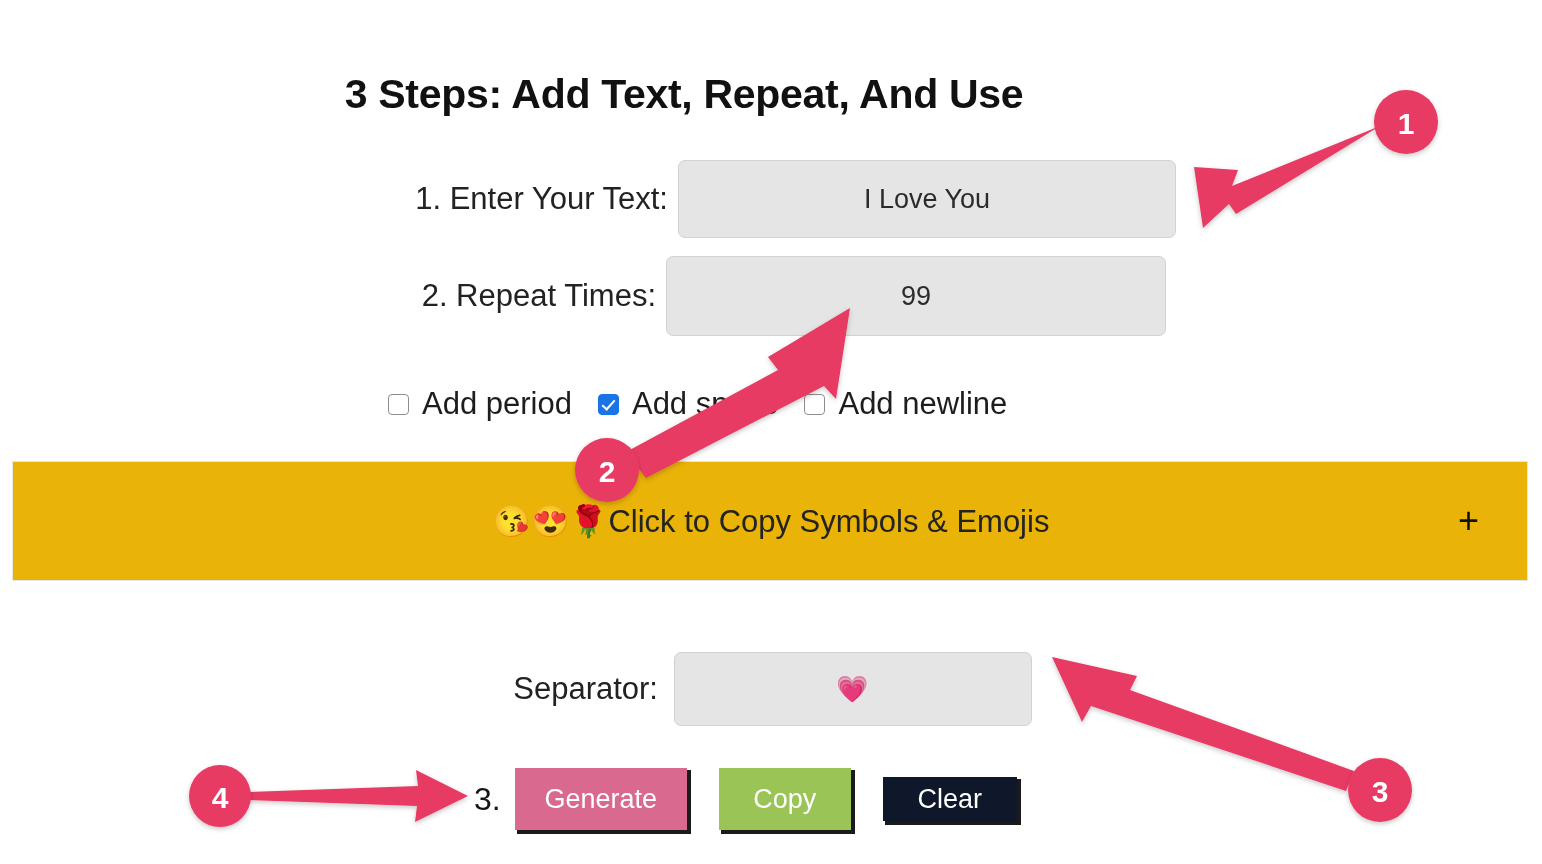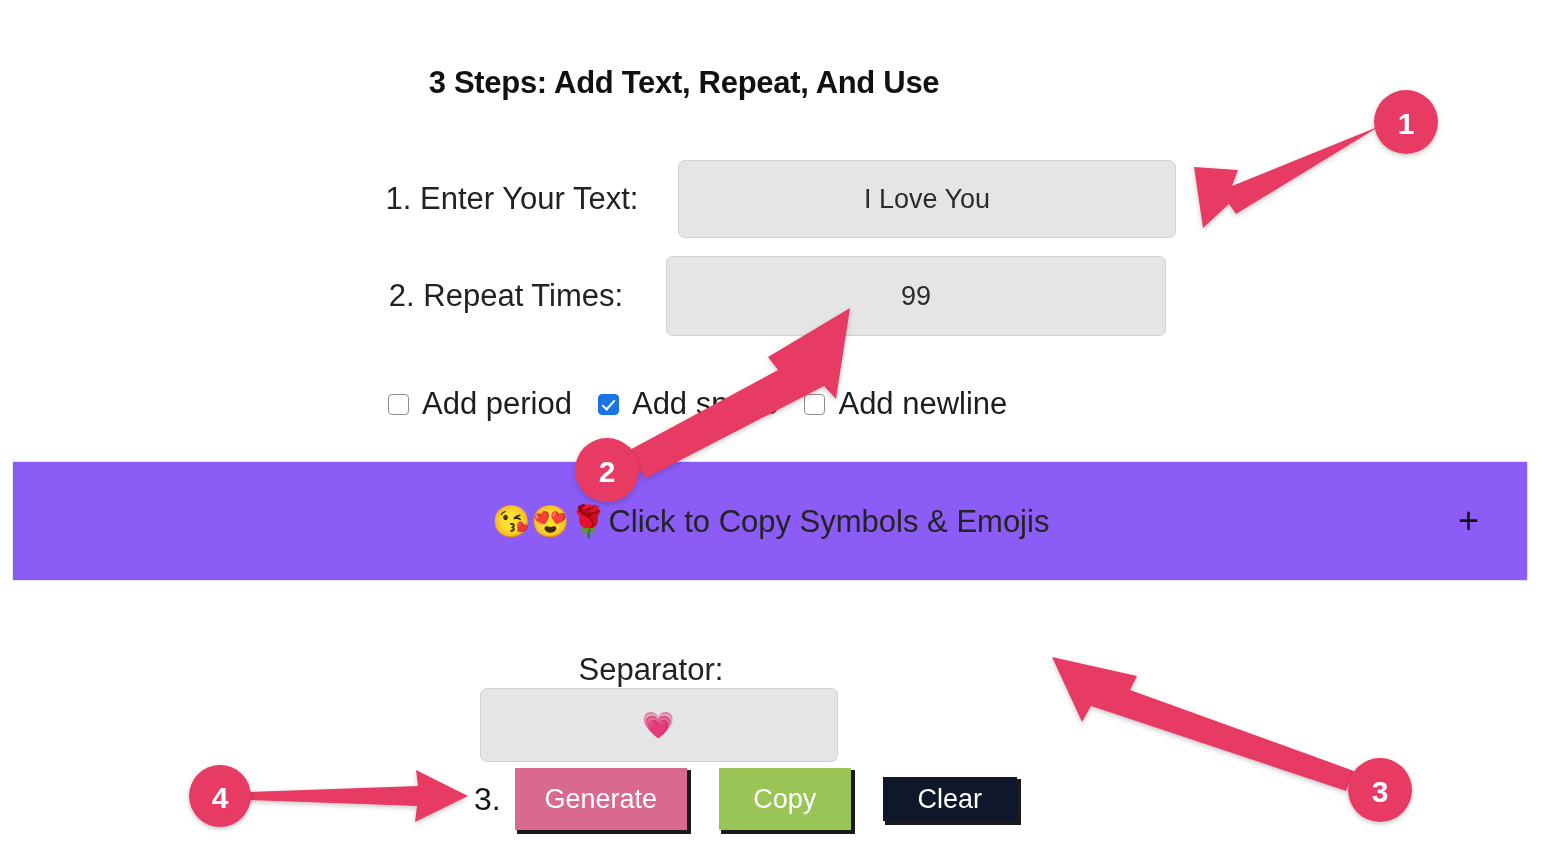--- a/index.html
+++ b/index.html
@@ -22,37 +22,37 @@
     background: #ffffff;
   }
 
   
   .page-title {
     position: absolute;
     left: 0;
     top: 44px;
     width: 1368px;
     text-align: center;
-    font-size: 31px;
+    font-size: 41px;
     font-weight: bold;
     letter-spacing: -0.3px;
     color: #111111;
     white-space: nowrap;
   }
 
   
   .form-row {
     position: absolute;
     display: flex;
     align-items: center;
   }
   .field-label {
     font-size: 31px;
     color: #222222;
-    text-align: center;
+    text-align: right;
     white-space: nowrap;
     font-weight: normal;
   }
   .text-input {
     box-sizing: border-box;
     border: 1px solid #d2d2d2;
     border-radius: 7px;
     background: #e5e5e5;
     font-size: 27px;
     color: #2b2b2b;
@@ -118,21 +118,21 @@
   }
 
   
   #emoji-bar {
     position: absolute;
     left: 12px;
     top: 461px;
     width: 1516px;
     height: 120px;
     box-sizing: border-box;
-    background: #8b5cf6;
+    background: #eab308;
     border: 1px solid #e6e6e6;
     display: flex;
     align-items: center;
   }
   #emoji-bar-text {
     position: absolute;
     left: 0;
     width: 1516px;
     text-align: center;
     font-size: 31px;
@@ -142,21 +142,21 @@
   #emoji-bar-plus {
     position: absolute;
     right: 48px;
     font-size: 36px;
     line-height: 1;
     color: #111111;
     font-weight: 300;
   }
 
   
-  #row-separator { left: 480px; top: 652px; flex-direction: column; }
+  #row-separator { left: 460px; top: 652px; }
   #row-separator .field-label { width: 198px; padding-right: 16px; }
   #row-separator .text-input { width: 358px; height: 74px; font-size: 26px; }
 
   
   #button-row {
     position: absolute;
     left: 474px;
     top: 768px;
     display: flex;
     align-items: center;

